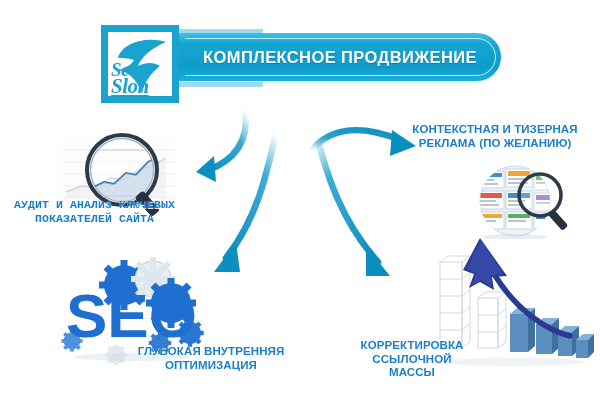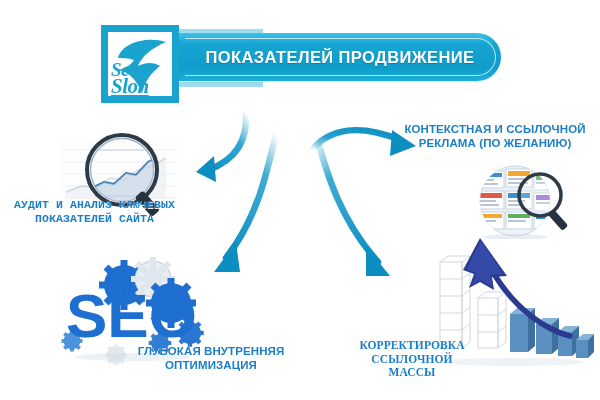--- a/index.html
+++ b/index.html
@@ -32,21 +32,21 @@
   #banner-tail-bot{position:absolute;left:78px;top:57px;width:84px;height:5px;background:#9fdcef;}
 
   
   .cap{position:absolute;color:#1a7fc8;font-weight:bold;font-size:11.5px;
        line-height:13.5px;text-align:center;letter-spacing:.1px;
        text-shadow:0 1px 0 rgba(255,255,255,.9);}
 
   #cap-audit{left:2px;top:198px;width:185px;font-family:Liberation Mono, monospace;}
   #cap-ctx{left:395px;top:123px;width:200px;}
   #cap-opt{left:116px;top:345px;width:190px;}
-  #cap-links{left:352px;top:339px;width:120px;font-family:Liberation Serif, serif;}
+  #cap-links{left:352px;top:339px;width:120px;}
 
   
   #arrows{position:absolute;left:0;top:0;width:600px;height:400px;}
 
   
   .art{position:absolute;}
 </style>
 </head>
 <body>
 
@@ -301,38 +301,38 @@
     <ellipse cx="90" cy="130" rx="72" ry="4" fill="#c9d6e2" opacity=".3"></ellipse>
   </svg>
 
   <div id="header">
 
     <div id="banner-tail-top"></div>
     <div id="banner-tail-bot"></div>
 
     <div id="banner">
       <div id="banner-inner"></div>
-      <div id="banner-title">ПОКАЗАТЕЛЕЙ ПРОДВИЖЕНИЕ</div>
+      <div id="banner-title">КОМПЛЕКСНОЕ ПРОДВИЖЕНИЕ</div>
     </div>
 
     <div id="logo-box">
       <div id="logo-inner">
         <svg id="logo-svg" width="70" height="70" viewBox="0 0 70 70">
           <path d="M10,26 C14,10 40,4 58,10 C44,16 34,24 30,34 C38,30 46,30 52,34
                    C44,40 36,50 34,62 C30,50 22,40 10,38 C18,36 24,32 26,28 C20,26 14,26 10,26 Z" fill="#1ba3cf"></path>
         </svg>
         <div id="logo-text">
           <span id="logo-seo">Seo</span>
           <span id="logo-slon">Slon</span>
         </div>
       </div>
     </div>
   </div>
 
   <div class="cap" id="cap-audit">АУДИТ И АНАЛИЗ КЛЮЧЕВЫХ ПОКАЗАТЕЛЕЙ САЙТА</div>
 
-  <div class="cap" id="cap-ctx">КОНТЕКСТНАЯ И ССЫЛОЧНОЙ РЕКЛАМА (ПО ЖЕЛАНИЮ)</div>
+  <div class="cap" id="cap-ctx">КОНТЕКСТНАЯ И ТИЗЕРНАЯ РЕКЛАМА (ПО ЖЕЛАНИЮ)</div>
 
   <div class="cap" id="cap-opt">ГЛУБОКАЯ ВНУТРЕННЯЯ ОПТИМИЗАЦИЯ</div>
 
   <div class="cap" id="cap-links">КОРРЕКТИРОВКА ССЫЛОЧНОЙ МАССЫ</div>
 
 </div>
 
 </body></html>

